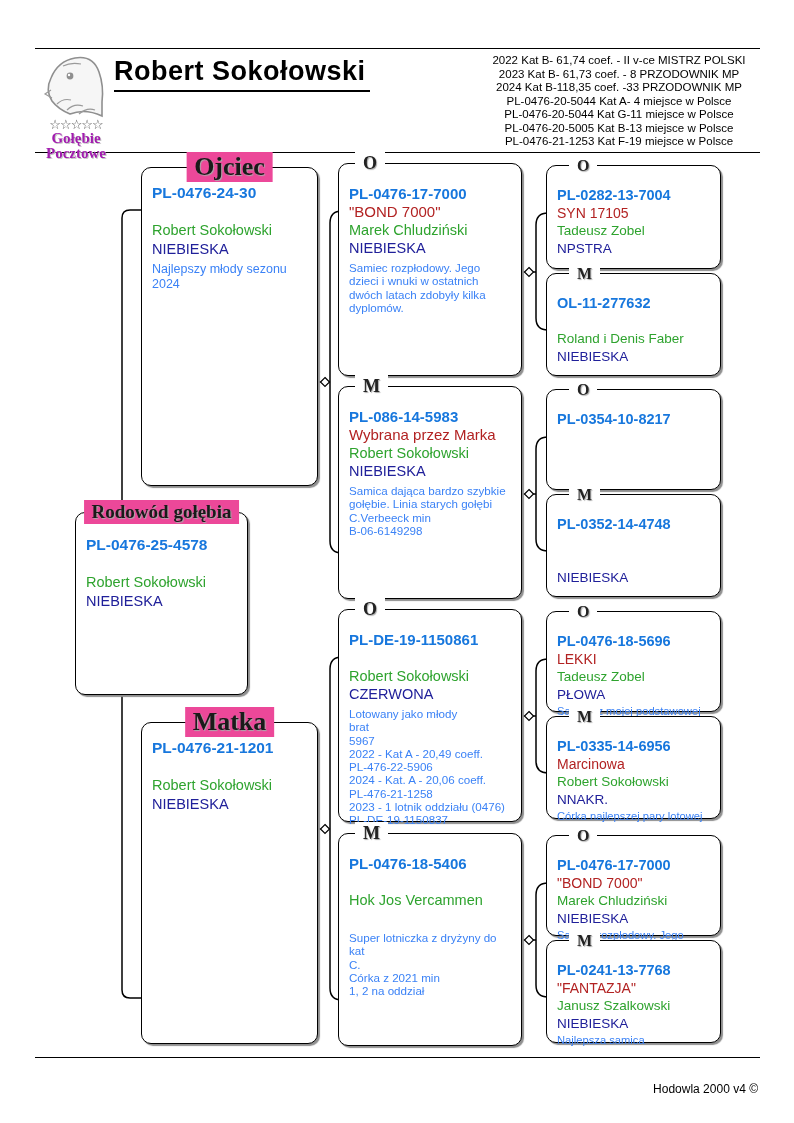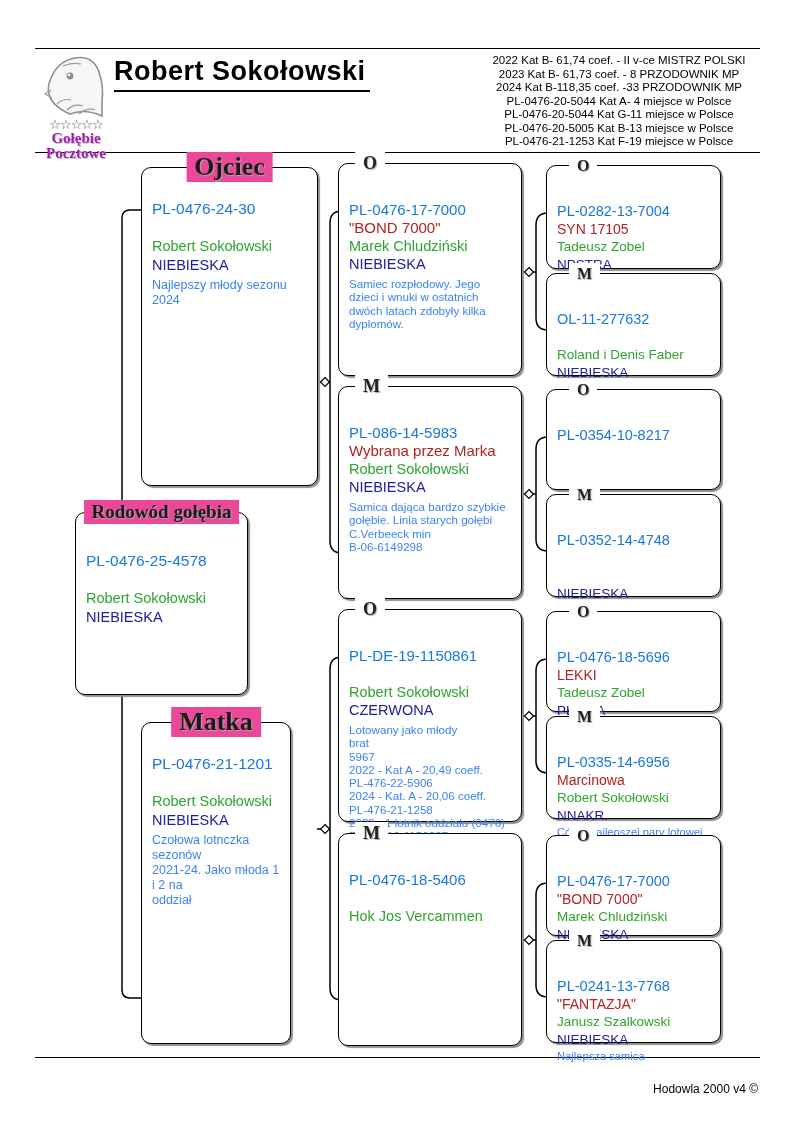--- a/index.html
+++ b/index.html
@@ -18,21 +18,21 @@
     letter-spacing:.5px;border-bottom:2.2px solid #000;padding:0 4px 3px 0;}
   .address{position:absolute;left:114px;top:96px;font-size:15px;line-height:18px;white-space:pre-line;}
   .achievements{position:absolute;left:478px;top:54px;width:282px;text-align:center;
     font-size:11.5px;line-height:13.5px;white-space:pre-line;}
   .footer-text{position:absolute;right:36px;top:1062px;font-size:12px;margin-top:20px;}
   
   .pbox{position:absolute;background:#fff;border:1.5px solid #000;border-radius:10px;
     box-shadow:2px 2px 1px #8f8f8f;box-sizing:border-box;}
   .pbox .inner{padding:0 9px 0 10px;}
   .ln{white-space:nowrap;overflow:hidden;}
-  .ring{font-weight:normal;color:var(--cring);margin-top:16px;}
+  .ring{font-weight:bold;color:var(--cring);}
   .nm{color:var(--cname);}
   .ow{color:var(--cowner);}
   .cl{color:var(--ccolor);}
   .nt{color:#3b82f6;white-space:pre-line;}
   
   .pbox--mid .inner{padding-top:21px;}
   .pbox--mid .ln{height:18px;line-height:18px;}
   .pbox--mid .ring{font-size:15px;}
   .pbox--mid .nm{font-size:15px;}
   .pbox--mid .ow,.pbox--mid .cl{font-size:14.5px;}
@@ -149,30 +149,27 @@
     <span class="titlelab">Rodowód gołębia</span>
     <div class="inner">
       <div class="ln ring">PL-0476-25-4578</div>
       <div class="ln nm"></div>
       <div class="ln ow">Robert Sokołowski</div>
       <div class="ln cl">NIEBIESKA</div>
       <div class="nt"></div>
     </div>
   </div>
 
-  <div class="pbox pbox--left" style="left:141px;top:722px;width:150px;height:322px">
+  <div class="pbox pbox--left" style="left:141px;top:722px;width:177px;height:322px">
     <span class="titlelab">Matka</span>
     <div class="inner">
       <div class="ln ring">PL-0476-21-1201</div>
       <div class="ln nm"></div>
       <div class="ln ow">Robert Sokołowski</div>
       <div class="ln cl">NIEBIESKA</div>
-      <div class="nt">Czołowa lotnczka sezonów
-2021-24. Jako młoda 1 i 2 na
-oddział</div>
     </div>
   </div>
 
   <div class="pbox pbox--mid" style="left:338px;top:163px;width:184px;height:213px">
     <span class="sexlab">O</span>
     <div class="inner">
       <div class="ln ring">PL-0476-17-7000</div>
       <div class="ln nm">"BOND 7000"</div>
       <div class="ln ow">Marek Chludziński</div>
       <div class="ln cl">NIEBIESKA</div>
@@ -216,20 +213,25 @@
     </div>
   </div>
 
   <div class="pbox pbox--mid" style="left:338px;top:833px;width:184px;height:213px">
     <span class="sexlab">M</span>
     <div class="inner">
       <div class="ln ring">PL-0476-18-5406</div>
       <div class="ln nm"></div>
       <div class="ln ow">Hok Jos Vercammen</div>
       <div class="ln cl"></div>
+      <div class="nt">Super lotniczka z dryżyny do
+kat
+C.
+Córka z 2021 min
+1, 2 na oddział</div>
     </div>
   </div>
 
   <div class="pbox pbox--sm" style="left:546px;top:165px;width:175px;height:104px">
     <span class="sexlab">O</span>
     <div class="inner">
       <div class="ln ring">PL-0282-13-7004</div>
       <div class="ln nm">SYN 17105</div>
       <div class="ln ow">Tadeusz Zobel</div>
       <div class="ln cl">NPSTRA</div>

